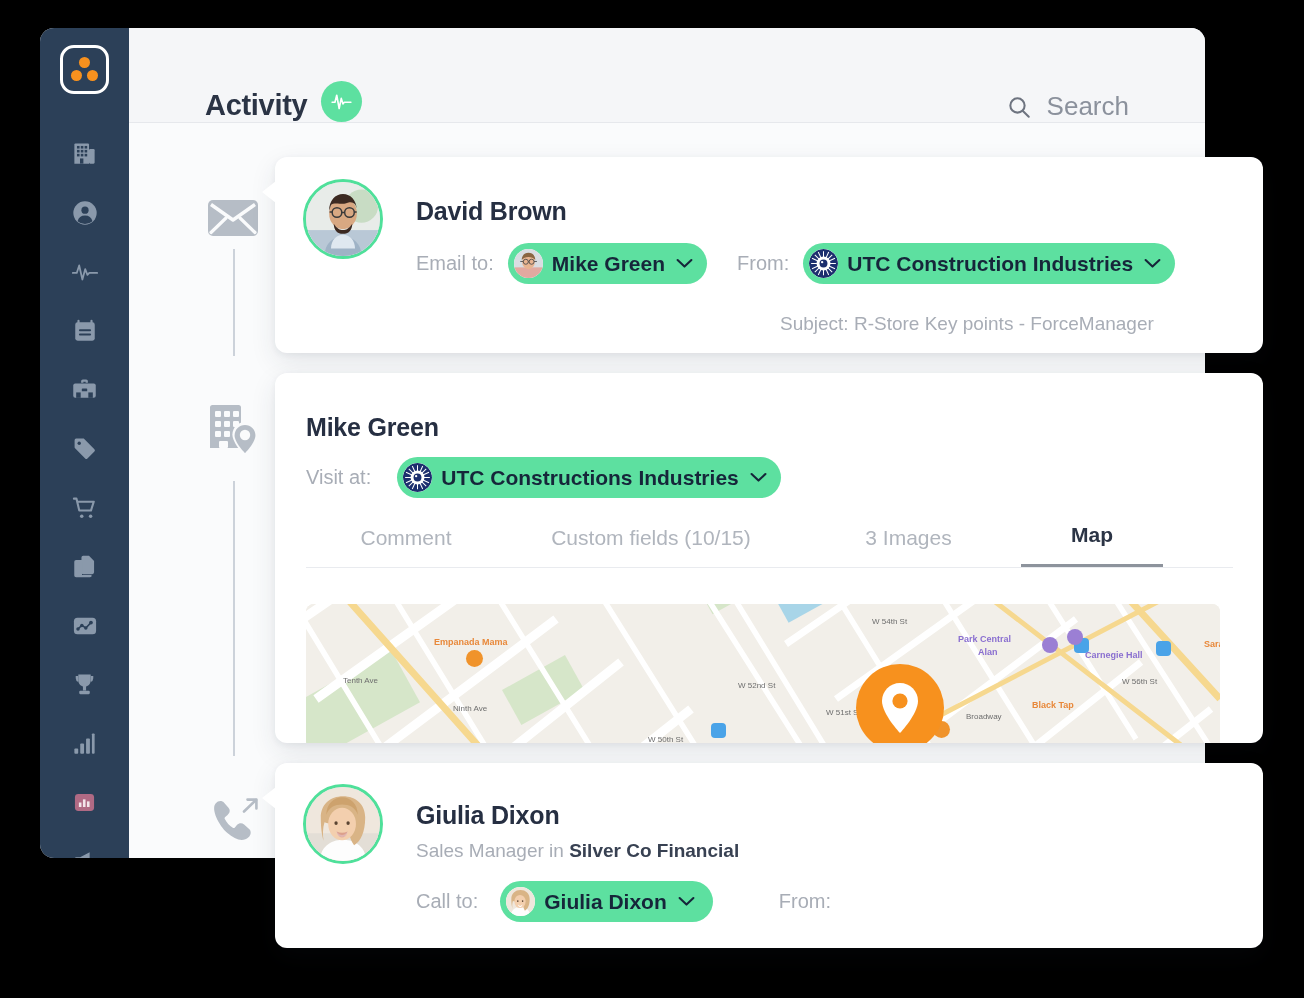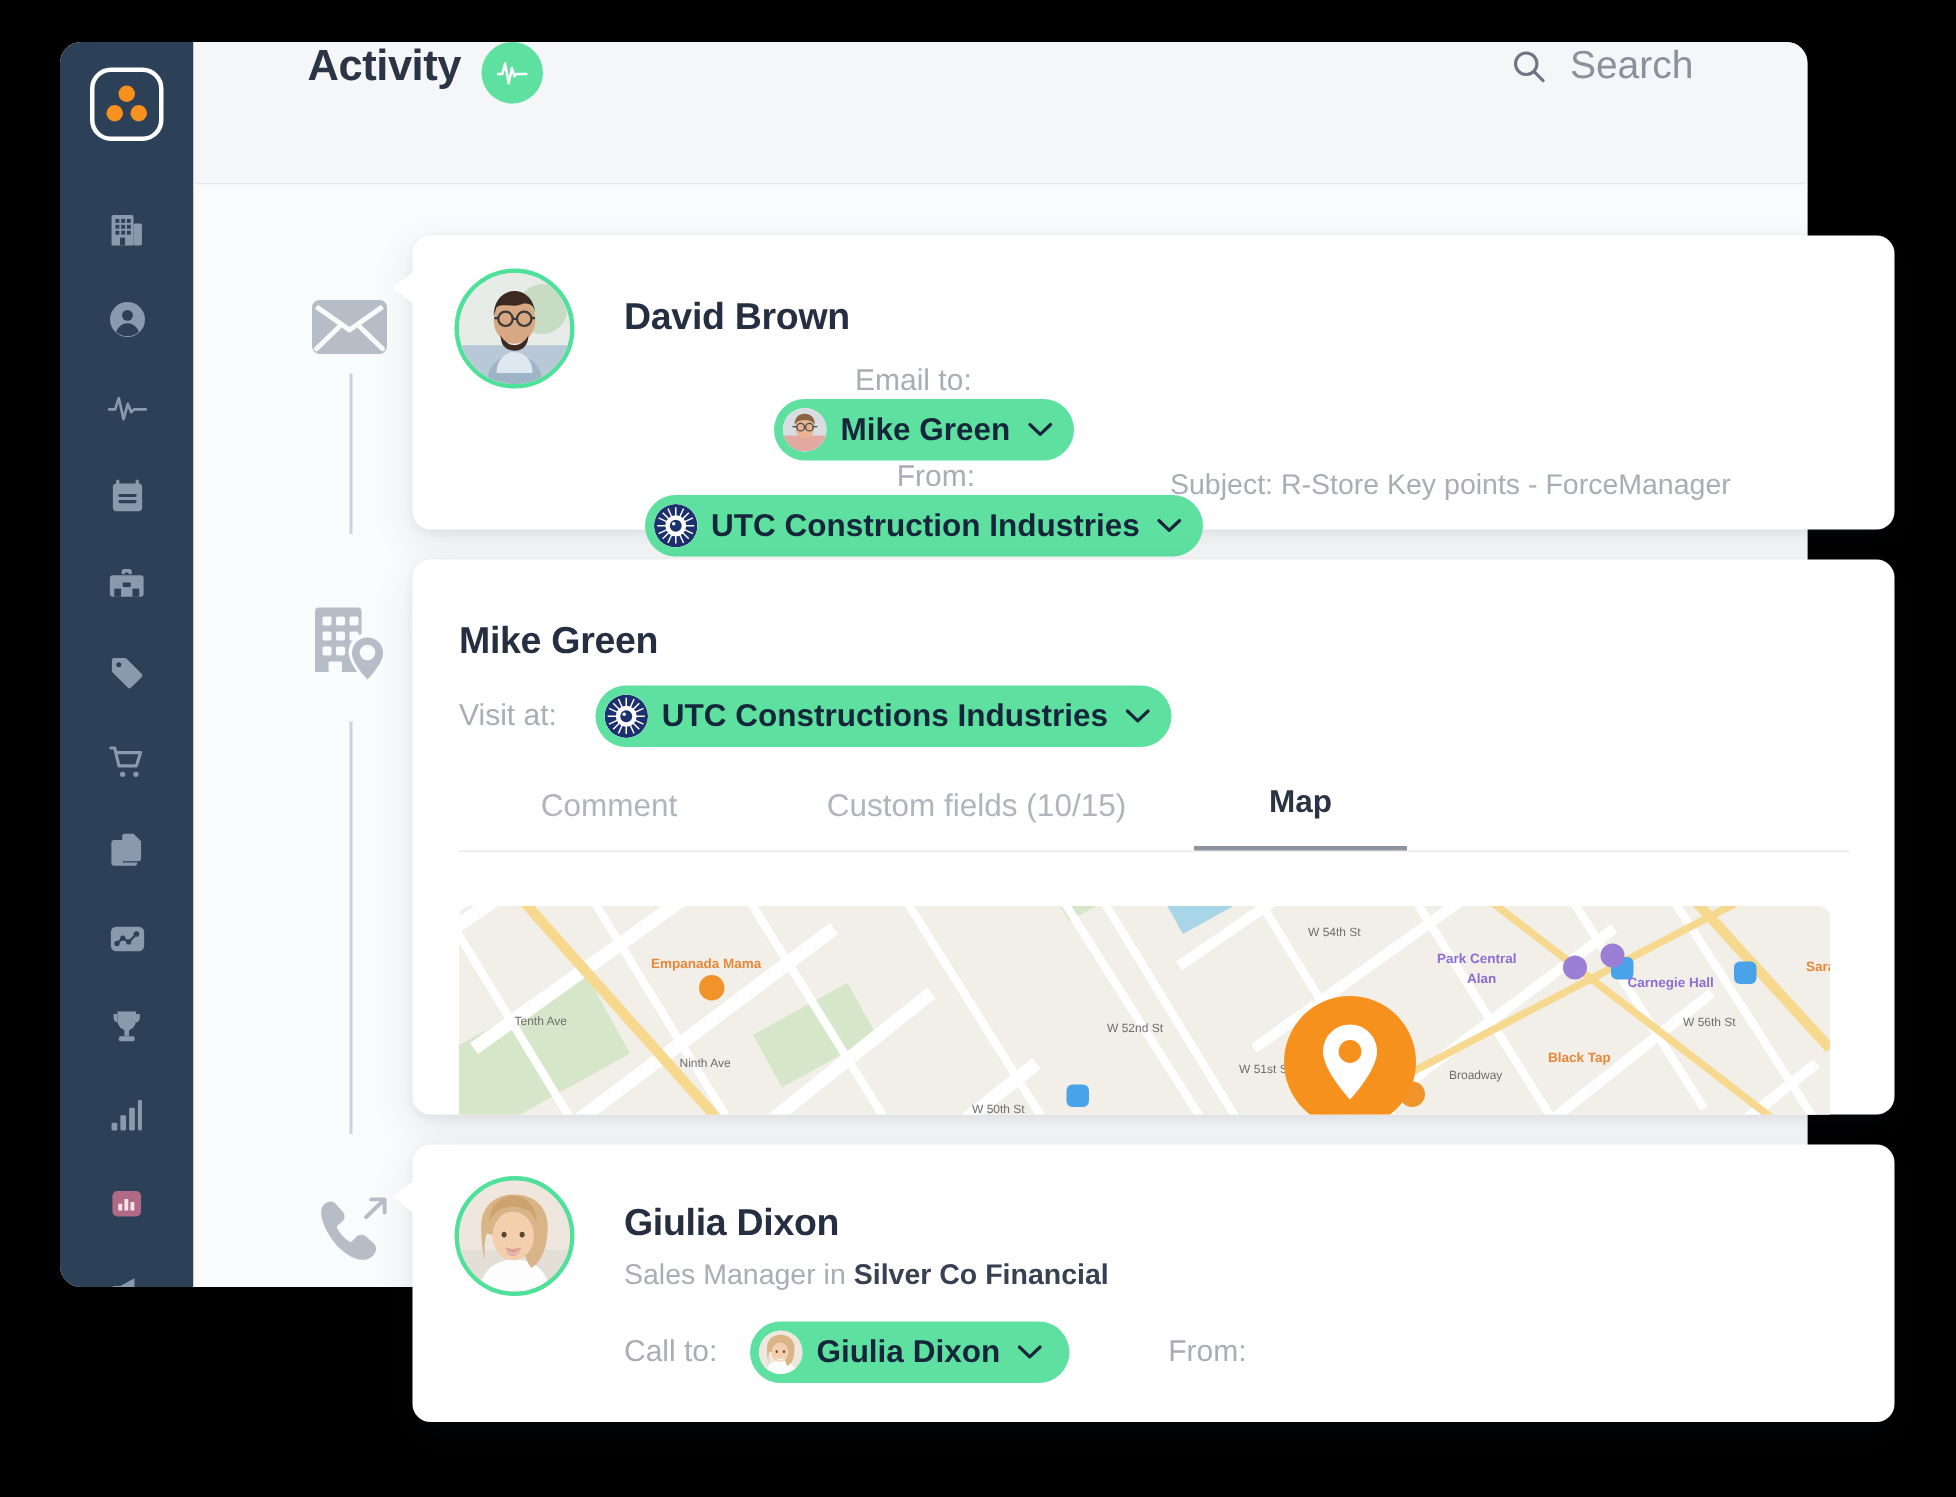--- a/index.html
+++ b/index.html
@@ -49,21 +49,21 @@
     cursor: pointer;
   }
   .nav-item svg { display: block; }
   .nav-item .glyph { color: #8a99ab; }
 
   
   #header {
     position: absolute; left: 89px; top: 0; right: 0; height: 95px;
     background: #f5f6f8;
     border-bottom: 1px solid #e6e8ec;
-    display: flex; align-items: flex-start;
+    display: flex; align-items: flex-end;
   }
   #page-title {
     margin-left: 76px;
     font-size: 29px; font-weight: bold; color: #2b3445;
     letter-spacing: -.3px;
   }
   #activity-badge {
     margin-left: 14px;
     width: 41px; height: 41px; border-radius: 50%;
     background: #5de0a0;
@@ -390,21 +390,21 @@
           <circle cx="47" cy="33" r="5.2"></circle>
           <path d="M38.7 33h3.1M25.5 32.5h2.8M52.2 32.5h2.6"></path>
       </g>
     </svg>
   </div>
 
   <div style="position:absolute; left:141px; top:40px;">
     <span class="person-name">David Brown</span>
   </div>
 
-  <div style="position:absolute; left:141px; top:86px; display:flex; align-items:center;flex-direction:column;">
+  <div style="position:absolute; left:141px; top:86px; display:flex; align-items:center;">
     <span class="field-label">Email to:</span>
     <div class="pill tall" style="margin-left:14px;">
       <span class="pill-logo">
         <svg viewBox="0 0 30 30">
           <rect width="30" height="30" fill="#d9dde2"></rect>
           <rect y="19" width="30" height="11" fill="#e2a9a0"></rect>
           <ellipse cx="15" cy="13.5" rx="6.6" ry="7.4" fill="#e8b491"></ellipse>
           <path d="M8 11.5C8 6.6 11 4 15 4s7 2.6 7 7.5c-1.6-2.4-4-3.2-7-3.2s-5.4.8-7 3.2z" fill="#8a6542"></path>
           <g fill="none" stroke="#4a4a4a" stroke-width=".9">
               <circle cx="12.2" cy="13.2" r="2.6"></circle>
@@ -466,20 +466,21 @@
       <span class="pill-text">UTC Constructions Industries</span>
       <svg class="chev" width="17" height="11" viewBox="0 0 17 11" fill="none" stroke="#16263a" stroke-width="2.1" stroke-linecap="round" stroke-linejoin="round">
           <path d="M1.6 2l6.9 6.6L15.4 2"></path>
         </svg>
     </div>
   </div>
 
   <div class="tabs" style="left:31px; top:150px; width:927px;">
     <div class="tab" style="width:200px;">Comment</div>
     <div class="tab" style="width:290px;">Custom fields (10/15)</div>
+    <div class="tab" style="width:225px;">3 Images</div>
     <div class="tab active" style="width:142px;">Map</div>
   </div>
 
   <div class="map-wrap" style="left:31px; top:231px; width:914px; height:145px;">
     <svg width="914" height="145" viewBox="0 0 914 145" style="position:absolute;left:0;top:0;">
       <rect width="914" height="145" fill="#f2efe9"></rect>
       <g fill="#d6e6c9">
         <rect x="196" y="86" width="72" height="40" transform="rotate(-29 196 86)"></rect>
         <rect x="-20" y="104" width="120" height="60" transform="rotate(-29 -20 104)"></rect>
         <rect x="392" y="-16" width="80" height="30" transform="rotate(-29 392 -16)"></rect>

